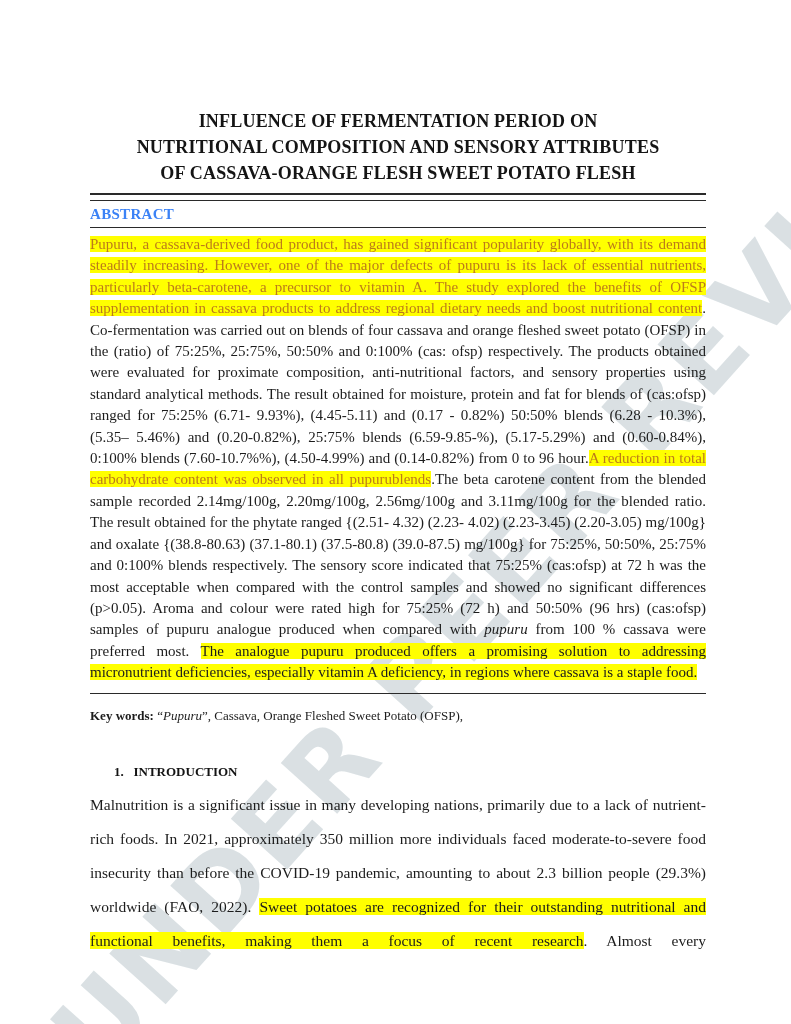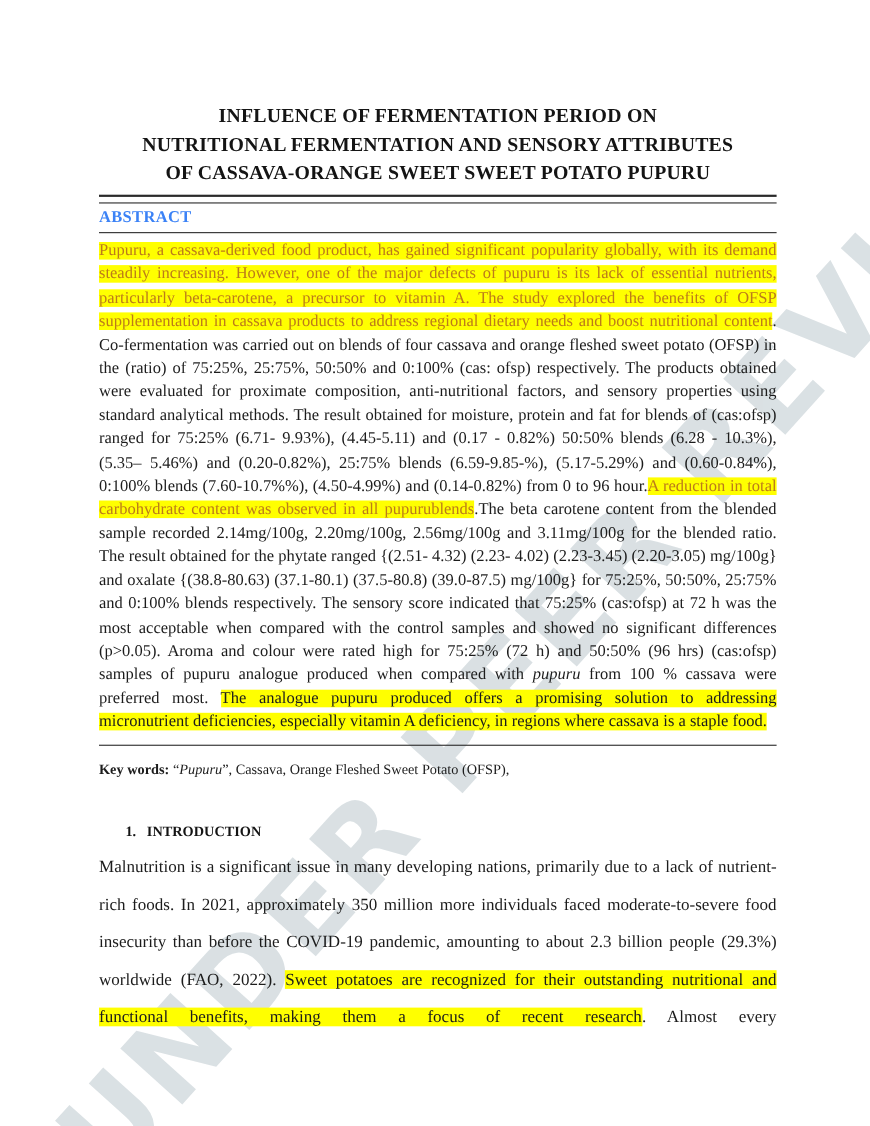--- a/index.html
+++ b/index.html
@@ -22,21 +22,21 @@
     letter-spacing: 4px;
     white-space: nowrap;
     color: var(--watermark, #9fb0b8);
     opacity: 0.38;
     z-index: 0;
     user-select: none;
   }
   .content {
     position: relative;
     z-index: 1;
-    margin: 0 85px 0 90px; 
+    margin: 16px 85px 0 90px; 
     font-family: Liberation Serif, serif;
   }
   .title {
     padding-top: 92px;
     font-weight: bold;
     font-size: 18px;
     line-height: 26px;
     text-align: center;
     color: #141414;
     letter-spacing: 0.2px;
@@ -92,22 +92,22 @@
 </style>
 </head>
 <body>
 
 <div class="watermark">UNDER PEER REVIEW</div>
 
 <div class="content">
 
   <div class="title">
     <div>INFLUENCE OF FERMENTATION PERIOD ON</div>
-    <div>NUTRITIONAL FERMENTATION AND SENSORY ATTRIBUTES</div>
-    <div>OF CASSAVA-ORANGE SWEET SWEET POTATO PUPURU</div>
+    <div>NUTRITIONAL COMPOSITION AND SENSORY ATTRIBUTES</div>
+    <div>OF CASSAVA-ORANGE FLESH SWEET POTATO FLESH</div>
   </div>
 
   <div class="rule-double"></div>
 
   <div class="abstract-heading">ABSTRACT</div>
 
   <div class="rule"></div>
 
   <p class="abstract"><span class="seg-hl-orange">Pupuru, a cassava-derived food product, has gained significant popularity globally, with its demand steadily increasing. However, one of the major defects of pupuru is its lack of essential nutrients, particularly beta-carotene, a precursor to vitamin A. The study explored the benefits of OFSP supplementation in cassava products to address regional dietary needs and boost nutritional content</span><span class="seg-normal">. Co-fermentation was carried out on blends of four cassava and orange fleshed sweet potato (OFSP) in the (ratio) of 75:25%, 25:75%, 50:50% and 0:100% (cas: ofsp) respectively. The products obtained were evaluated for proximate composition, anti-nutritional factors, and sensory properties using standard analytical methods. The result obtained for moisture, protein and fat for blends of (cas:ofsp) ranged for 75:25% (6.71- 9.93%), (4.45-5.11) and (0.17 - 0.82%) 50:50% blends (6.28 - 10.3%), (5.35– 5.46%) and (0.20-0.82%), 25:75% blends (6.59-9.85-%), (5.17-5.29%) and (0.60-0.84%), 0:100% blends (7.60-10.7%%), (4.50-4.99%) and (0.14-0.82%) from 0 to 96 hour.</span><span class="seg-hl-orange">A reduction in total carbohydrate content was observed in all pupurublends</span><span class="seg-normal">.The beta carotene content from the blended sample recorded 2.14mg/100g, 2.20mg/100g, 2.56mg/100g and 3.11mg/100g for the blended ratio. The result obtained for the phytate ranged {(2.51- 4.32) (2.23- 4.02) (2.23-3.45) (2.20-3.05) mg/100g} and oxalate {(38.8-80.63) (37.1-80.1) (37.5-80.8) (39.0-87.5) mg/100g} for 75:25%, 50:50%, 25:75% and 0:100% blends respectively. The sensory score indicated that 75:25% (cas:ofsp) at 72 h was the most acceptable when compared with the control samples and showed no significant differences (p&gt;0.05). Aroma and colour were rated high for 75:25% (72 h) and 50:50% (96 hrs) (cas:ofsp) samples of pupuru analogue produced when compared with </span><span class="seg-italic">pupuru</span><span class="seg-normal"> from 100 % cassava were preferred most. </span><span class="seg-hl">The analogue pupuru produced offers a promising solution to addressing micronutrient deficiencies, especially vitamin A deficiency, in regions where cassava is a staple food.</span></p>
 

